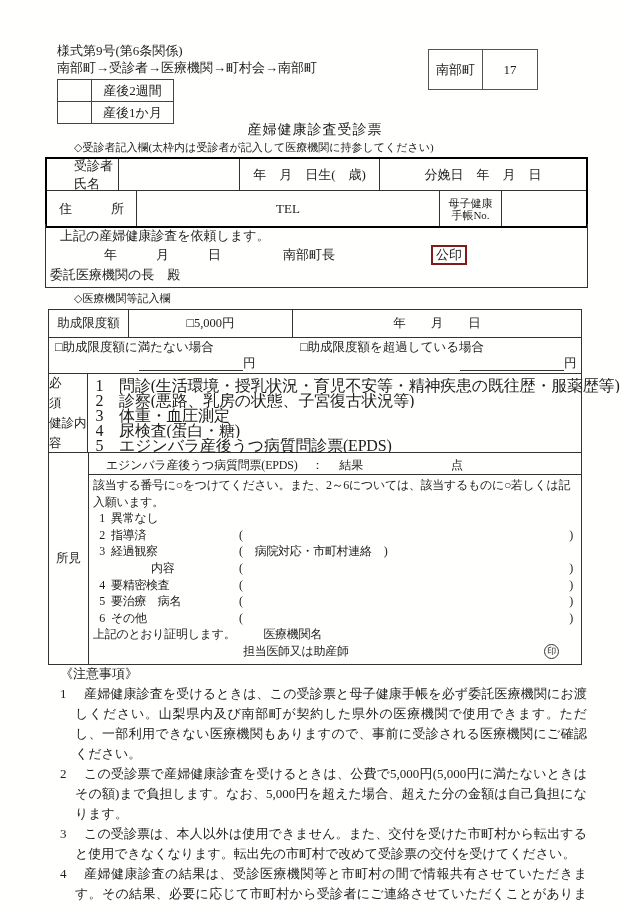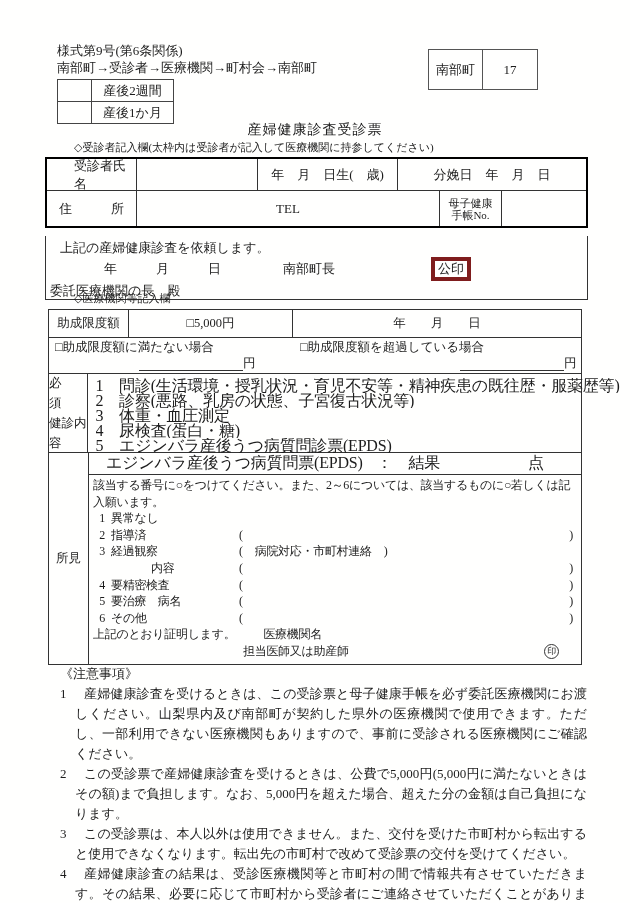--- a/index.html
+++ b/index.html
@@ -34,37 +34,37 @@
   .sh1{top:140px;}
   .sh2{top:291px;}
 
   
   .t1{position:absolute;left:45px;top:157px;width:543px;border:2px solid #000;}
   .t1 .row{display:flex;}
   .t1 .row1{height:32px;border-bottom:1px solid #333;}
   .t1 .row2{height:35px;}
   .t1 .c{display:flex;align-items:center;justify-content:center;}
   .br{border-right:1px solid #333;}
-  .c-name{width:90px;padding-left:27px;}
+  .c-name{width:72px;padding-left:27px;}
   .c-nameblank{width:121px;}
   .c-birth{width:140px;}
   .c-deliv{flex:1;}
   .c-addr{width:90px;}
   .c-tel{flex:1;}
   .c-boshi{width:62px;font-size:11px;line-height:12px;flex-direction:column;}
   .c-boshiblank{width:84px;}
 
   
   .req-box{position:absolute;left:45px;top:224px;width:543px;height:64px;
-           border:1px solid #333;border-top:none;padding-top:3px;margin-top:12px;}
+           border:1px solid #333;border-top:none;padding-top:3px;}
   .req-l1{padding-left:14px;line-height:18px;}
   .req-l2{display:flex;align-items:center;line-height:20px;}
   .req-date{margin-left:58px;}
   .req-mayor{margin-left:62px;}
-  .kouin{border:4px solid #7f1d1d;padding:0 3px;margin-left:96px;line-height:16px;}
+  .kouin{border:2px solid #7f1d1d;padding:0 3px;margin-left:96px;line-height:16px;}
   .req-l3{padding-left:4px;line-height:20px;}
 
   
   .t2{position:absolute;left:48px;top:309px;width:534px;border:1px solid #333;font-size:12.5px;}
   .t2 .trow{display:flex;border-bottom:1px solid #333;}
   .t2 .trow:last-child{border-bottom:none;}
   .t2 .c{display:flex;align-items:center;justify-content:center;}
   .rA{height:28px;}
   .cA1{width:80px;}
   .cA2{width:164px;}
@@ -78,21 +78,21 @@
   .indent-under{margin-left:84px;}
   .indent-over{margin-left:160px;}
   .rC{height:79px;}
   .cC1{width:90px;flex-direction:column;line-height:20px;}
   .cC2{flex:1;display:block;padding:4px 0 0 8px;}
   .req-item{line-height:15px;font-size:16px;letter-spacing:-0.2px;white-space:nowrap;overflow:hidden;}
   .rD{display:flex;}
   .cD1{width:40px;}
   .cD2{flex:1;display:block;}
   .epds-row{height:22px;border-bottom:1px solid #333;display:flex;align-items:flex-end;padding-left:17px;
-            font-size:16px;letter-spacing:-0.2px;font-family:Liberation Serif, serif;}
+            font-size:12px;letter-spacing:-0.2px;font-family:Liberation Serif, serif;}
   .epds-colon{margin-left:14px;}
   .epds-result{margin-left:16px;}
   .epds-unit{margin-left:88px;}
   .shoken-body{padding:2px 8px 4px 4px;font-size:12px;letter-spacing:-0.3px;}
   .shoken-body .ln{line-height:16.6px;display:flex;white-space:nowrap;}
   .intro{display:block;}
   .fno{width:18px;text-align:center;flex:none;}
   .flabel{width:128px;flex:none;}
   .flabel.naiyo{padding-left:40px;}
   .sp{flex:1;}

